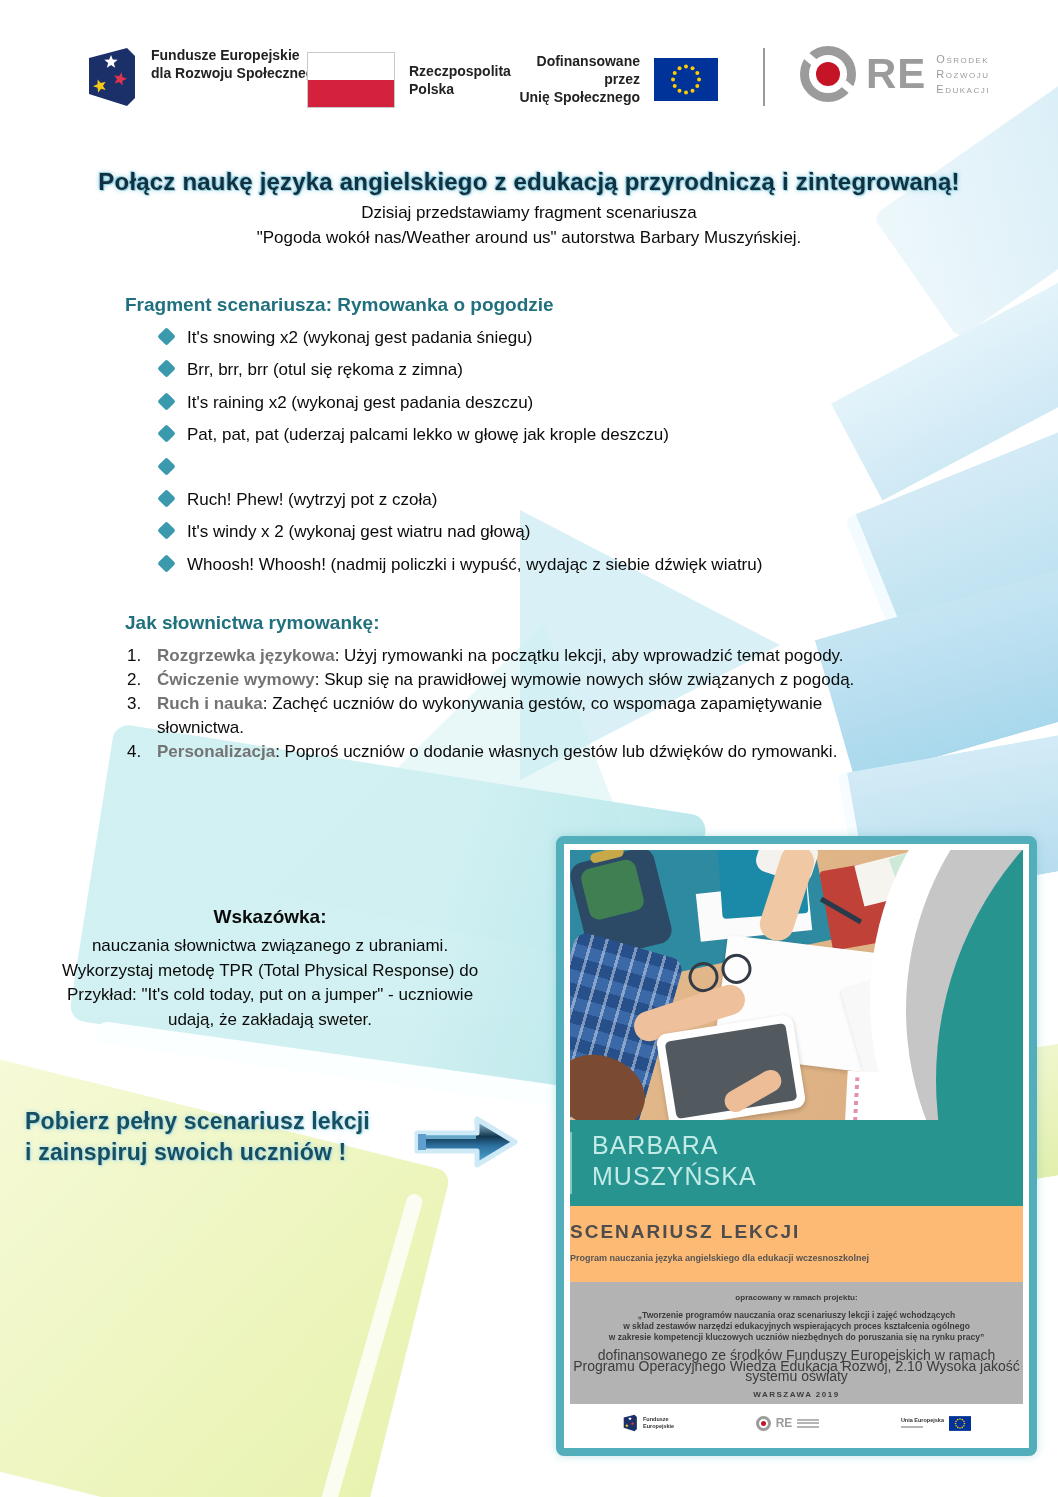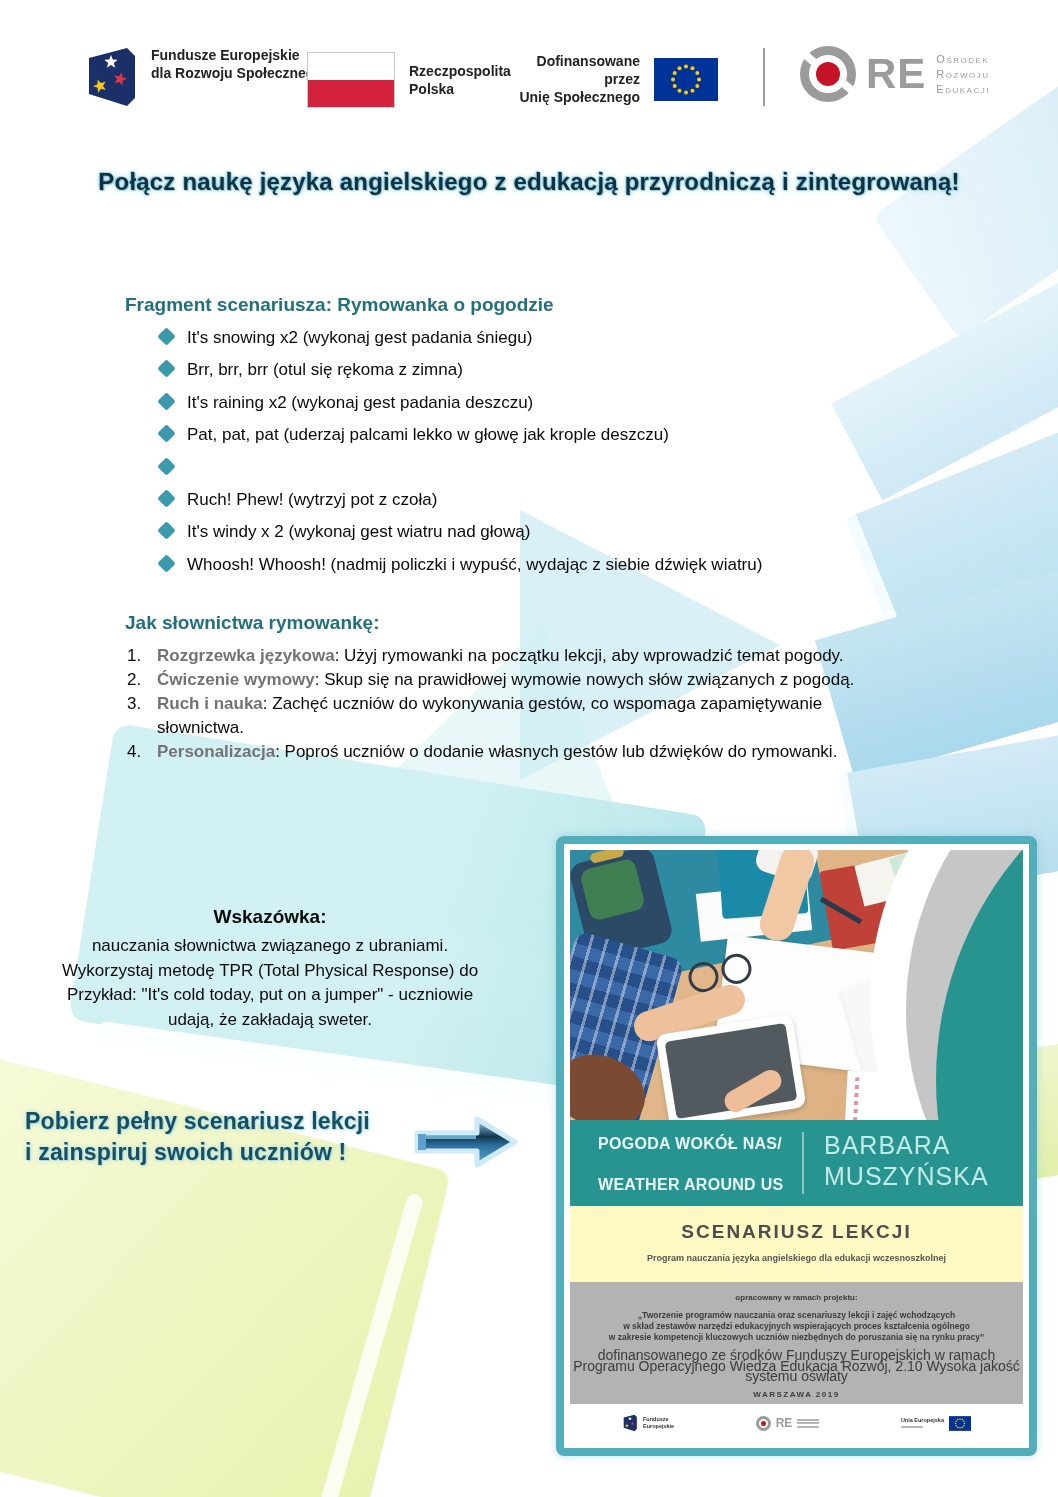--- a/index.html
+++ b/index.html
@@ -122,21 +122,21 @@
   .ph-c{border-radius:50%;}
   .ph-c-white{left:300px;top:-160px;width:620px;height:620px;background:#ffffff;}
   .ph-c-gray{left:336px;top:-150px;width:620px;height:620px;background:#c6c6c6;}
   .ph-c-teal{left:366px;top:-120px;width:700px;height:700px;background:#279490;}
   
   .band-title{width:453px;height:86px;background:#279490;display:flex;box-sizing:border-box;}
   .bt-left{width:232px;padding:15px 0 0 28px;box-sizing:border-box;display:flex;flex-direction:column;justify-content:space-between;height:74px;}
   .bt-left div{font-size:16px;font-weight:bold;color:#eafbf9;letter-spacing:.3px;white-space:nowrap;}
   .bt-div{width:2px;height:62px;background:rgba(230,250,248,.5);margin-top:12px;}
   .bt-right{padding:10px 0 8px 20px;font-size:25px;color:#c2ebe7;line-height:31px;letter-spacing:1px;font-weight:500;white-space:nowrap;}
-  .band-doc{width:453px;height:76px;background:#fef9c3;text-align:center;box-sizing:border-box;padding-top:15px;}
+  .band-doc{width:453px;height:76px;background:#fdba74;box-sizing:border-box;padding-top:15px;}
   .bd-type{font-size:19px;font-weight:bold;color:#4d4d4d;letter-spacing:2px;}
   .bd-sub{font-size:9px;font-weight:bold;color:#555555;margin-top:10px;}
   .band-gray{width:453px;height:122px;background:#b3b3b3;text-align:center;color:#3c3c3c;box-sizing:border-box;padding-top:11px;}
   .bg-intro{font-size:8px;font-weight:bold;}
   .bg-quote{font-size:8.5px;font-weight:bold;line-height:11px;margin-top:8px;}
   .bg-fund{font-size:14px;line-height:10.5px;margin-top:7px;}
   .bg-place{font-size:8px;font-weight:bold;letter-spacing:1.5px;margin-top:8px;}
   .band-logos{width:453px;height:38px;background:#ffffff;display:flex;align-items:center;justify-content:space-between;box-sizing:border-box;padding:0 52px;}
   .mini{display:flex;align-items:center;gap:5px;}
   .mini .mtxt{font-size:5.5px;font-weight:bold;color:#333;line-height:7px;}
@@ -217,20 +217,24 @@
       <div class="ore-re">RE</div>
       <div class="ore-text">
         <div>Ośrodek</div>
         <div>Rozwoju</div>
         <div>Edukacji</div>
       </div>
     </div>
   </header>
 
   <h1 class="title">Połącz naukę języka angielskiego z edukacją przyrodniczą i zintegrowaną!</h1>
+  <div class="intro">
+    <div>Dzisiaj przedstawiamy fragment scenariusza</div>
+    <div>"Pogoda wokół nas/Weather around us" autorstwa Barbary Muszyńskiej.</div>
+  </div>
 
   <h2 class="sec-h h-rhyme">Fragment scenariusza: Rymowanka o pogodzie</h2>
   <ul class="bullets">
     <li><span class="diamond"></span><span>It's snowing x2 (wykonaj gest padania śniegu)</span></li>
     <li><span class="diamond"></span><span>Brr, brr, brr (otul się rękoma z zimna)</span></li>
     <li><span class="diamond"></span><span>It's raining x2 (wykonaj gest padania deszczu)</span></li>
     <li><span class="diamond"></span><span>Pat, pat, pat (uderzaj palcami lekko w głowę jak krople deszczu)</span></li>
     <li><span class="diamond"></span></li>
     <li><span class="diamond"></span><span>Ruch! Phew! (wytrzyj pot z czoła)</span></li>
     <li><span class="diamond"></span><span>It's windy x 2 (wykonaj gest wiatru nad głową)</span></li>
@@ -296,24 +300,20 @@
       <div class="ph-hairL"></div>
       <div class="ph-arm-left"></div>
       <div class="ph-tablet"></div>
       <div class="ph-hand"></div>
       <div class="ph-notebook"></div>
       <div class="ph-c ph-c-white"></div>
       <div class="ph-c ph-c-gray"></div>
       <div class="ph-c ph-c-teal"></div>
     </div>
     <div class="band-title">
-      <div class="bt-left">
-        <div>POGODA WOKÓŁ NAS/</div>
-        <div>WEATHER AROUND US</div>
-      </div>
       <div class="bt-div"></div>
       <div class="bt-right">
         <div>BARBARA</div>
         <div>MUSZYŃSKA</div>
       </div>
     </div>
     <div class="band-doc">
       <div class="bd-type">SCENARIUSZ LEKCJI</div>
       <div class="bd-sub">Program nauczania języka angielskiego dla edukacji wczesnoszkolnej</div>
     </div>

